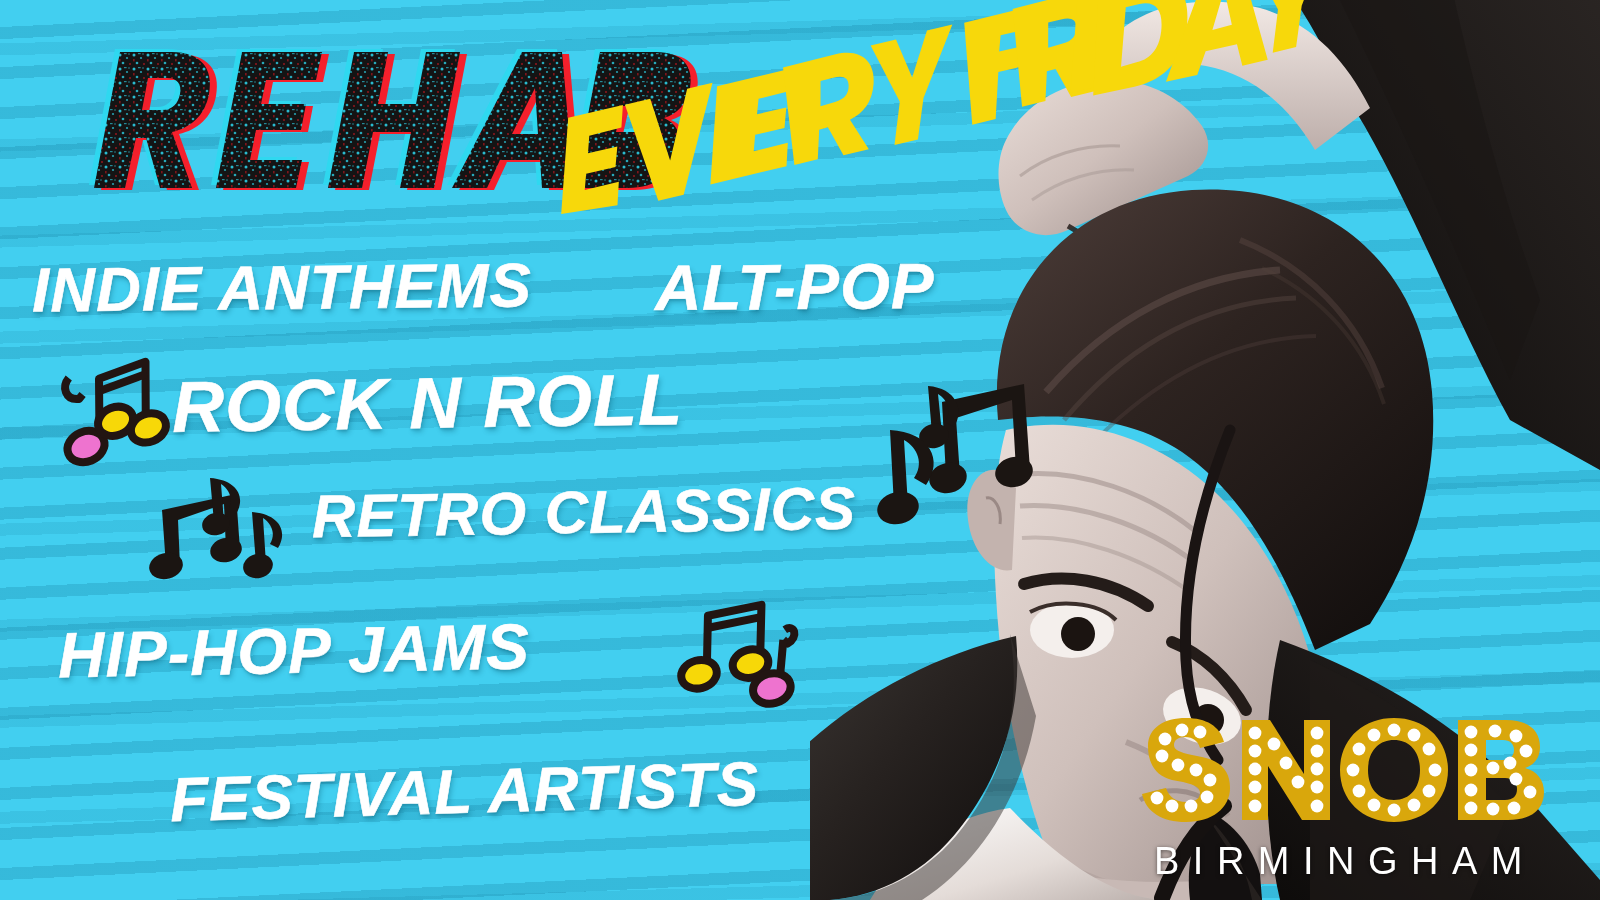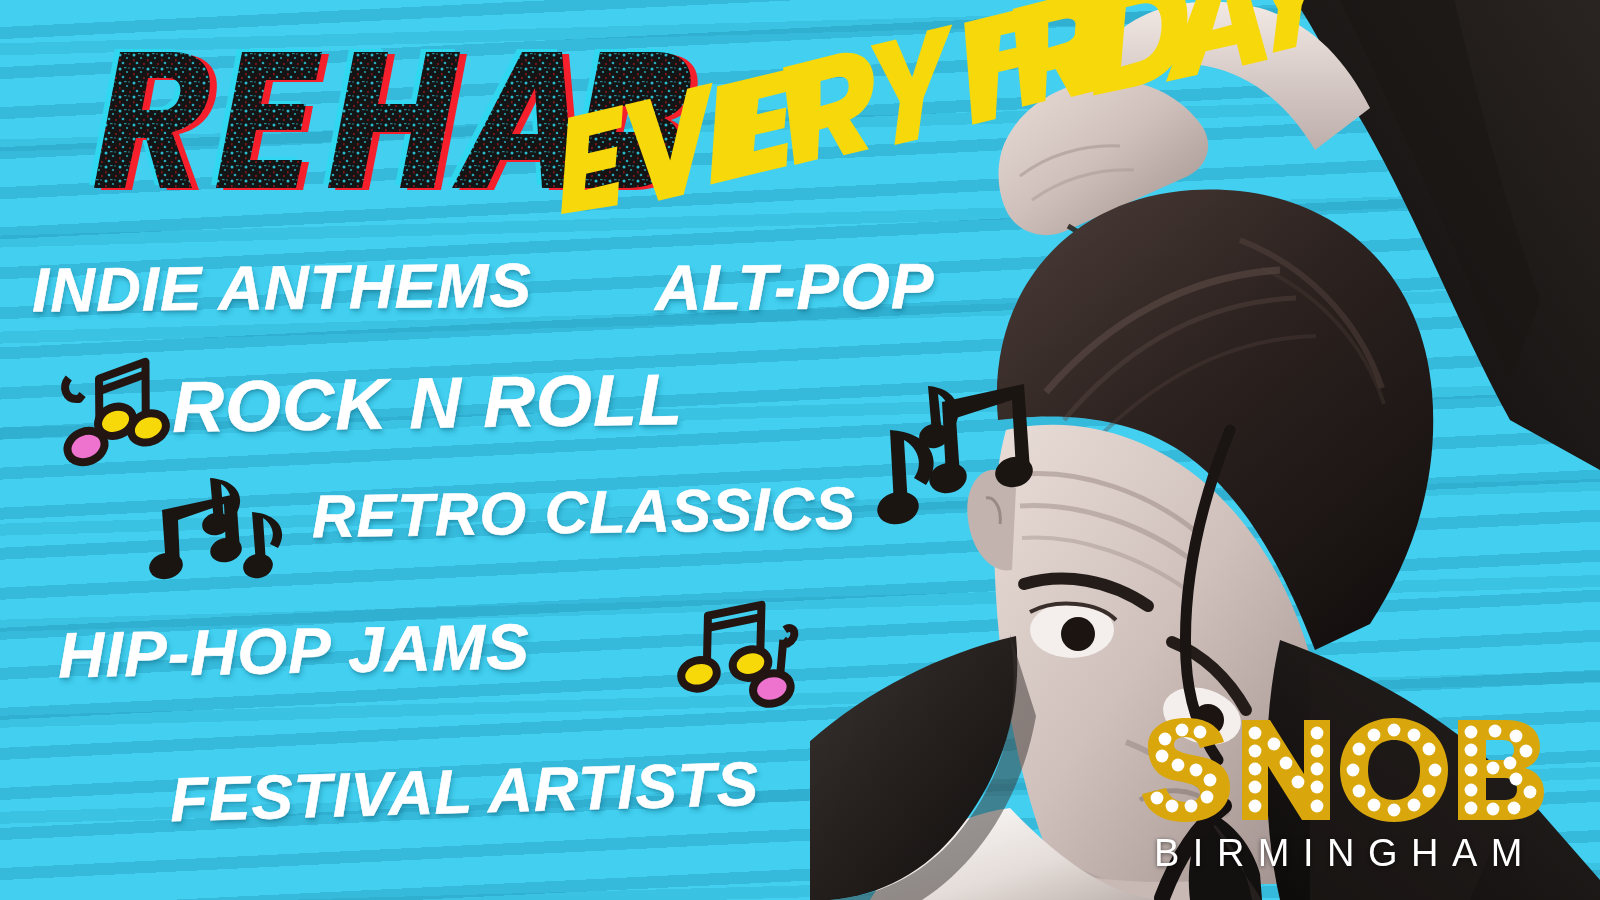--- a/index.html
+++ b/index.html
@@ -101,21 +101,21 @@
   .n-color-2 { left:678px; top:598px; width:128px; height:112px; transform:rotate(-3deg); }
 
   
   .snobs-logo {
     position:absolute;
     left:1138px; top:718px;
     width:430px; height:160px;
   }
   .snobs-mark { width:414px; height:104px; display:block; overflow:visible; }
   .birmingham {
-    margin-top:12px;
+    margin-top:20px;
     margin-left:16px;
     color:#ffffff;
     font-family:"Liberation Sans", sans-serif;
     font-weight:300;
     font-size:38px;
     letter-spacing:13.5px;
     line-height:1;
     white-space:nowrap;
     text-shadow:0 1px 4px rgba(0,0,0,.55);
   }

